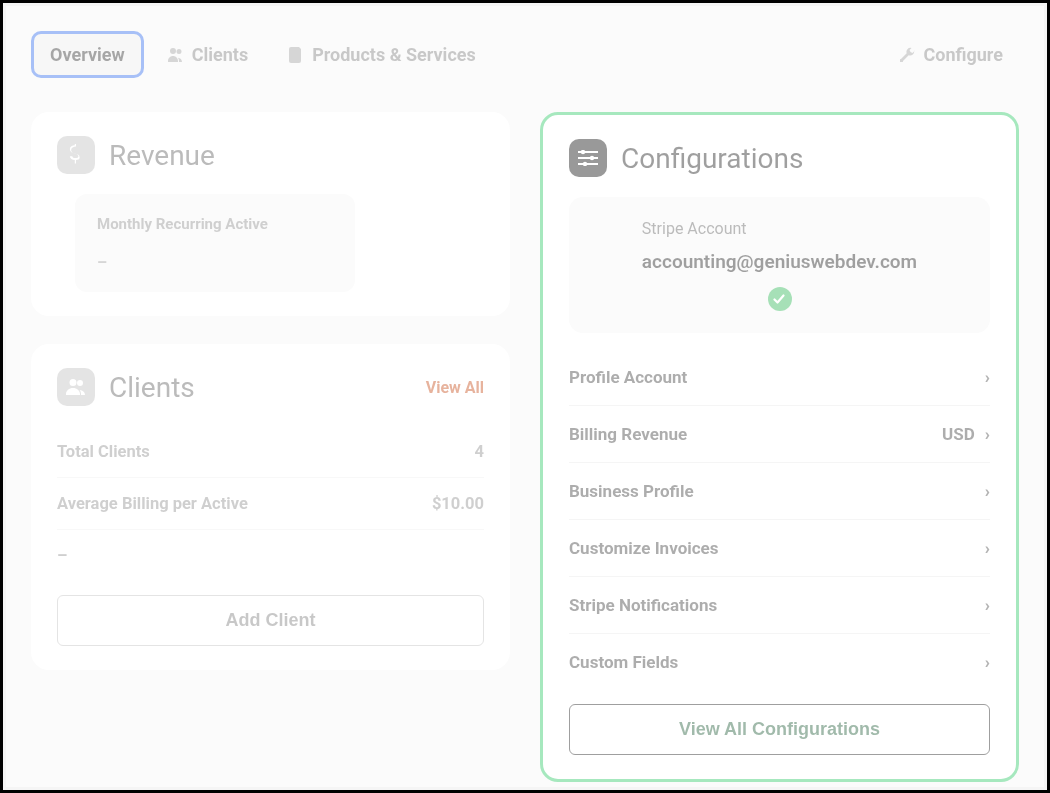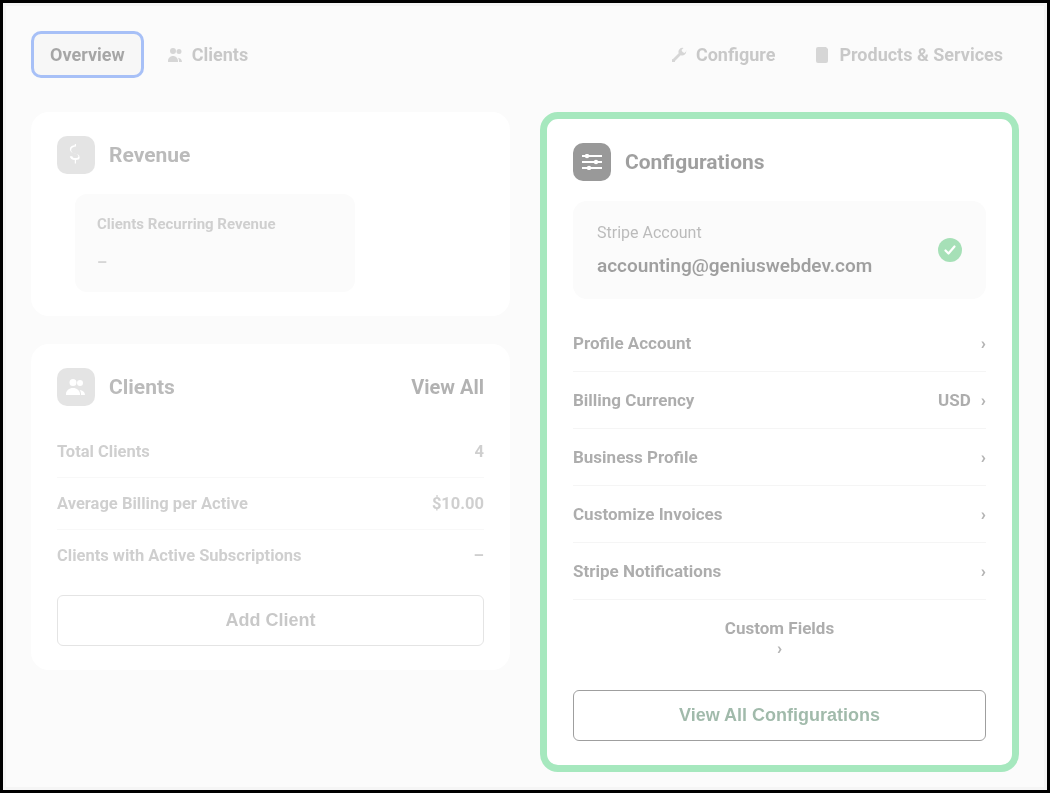--- a/index.html
+++ b/index.html
@@ -63,44 +63,44 @@
     .col { flex: 1; }
     .card {
       background: #fff;
       border-radius: 18px;
       padding: 24px 26px;
       margin-bottom: 28px;
     }
     .card.highlight {
       position: relative;
       z-index: 20;
-      border: 7px solid #22c55e;
+      border: 3px solid #22c55e;
     }
     .card-header { display:flex; align-items:center; gap: 14px; margin-bottom: 20px; }
     .icon-box {
       width: 38px; height: 38px;
       background: #bcbcbc;
       border-radius: 10px;
       display:inline-flex; align-items:center; justify-content:center;
       color:#fff;
     }
     .icon-box.dark { background:#000; }
-    .card-title { font-size: 21px; font-weight: 700; color: #555; }
+    .card-title { font-size: 28px; font-weight: 400; color: #555; }
     .card-title.dark-text { color:#111; }
     .sub-card {
       background: #f4f4f4;
       border-radius: 12px;
       padding: 20px 22px;
       margin-left: 18px;
       margin-top: 10px;
       max-width: 280px;
     }
     .sub-card-label { font-size: 15px; font-weight: 700; color:#888; margin-bottom: 18px; line-height:1.4;}
     .sub-card-value { font-size: 16px; font-weight: 700; color: #999; }
-    .view-all { margin-left:auto; font-size: 20px; font-weight: 700; color:#404040; cursor:pointer;}
+    .view-all { margin-left:auto; font-size: 16px; font-weight: 700; color:#c2410c; cursor:pointer;}
     .stat-row { display:flex; justify-content:space-between; align-items:flex-start; padding: 16px 0; font-size: 16.5px; font-weight: 700; color:#888; }
     .stat-row + .stat-row { border-top: 1px solid #eee; }
     .btn {
       width: 100%;
       border: 1.5px solid #bbb;
       border-radius: 6px;
       padding: 14px;
       font-size: 18px;
       font-weight: 800;
       color: #777;
@@ -111,37 +111,38 @@
     }
     .btn.dark { color:#14532d; border-color:#111; }
     .stripe-box {
       background: #f4f4f4;
       border-radius: 14px;
       padding: 22px 24px;
       display:flex;
       align-items:center;
       gap: 14px;
       margin-bottom: 16px;
+      flex-direction: column;
     }
     .stripe-left { flex:1; }
     .stripe-label { font-size: 16px; color:#555; margin-bottom: 12px; }
     .stripe-email { font-size: 19px; font-weight: 600; color:#111; }
     .check-badge {
       width: 24px; height: 24px; border-radius:50%;
       background:#22b24c;
       color:#fff; display:inline-flex; align-items:center; justify-content:center; font-size:14px; font-weight:bold;
     }
     .config-row {
       display:flex; justify-content:space-between; align-items:center;
       padding: 18px 0;
       font-size: 17px; font-weight: 700; color:#333;
       border-bottom: 1px solid #e5e5e5;
       cursor:pointer;
     }
-    .config-row:last-of-type { border-bottom:none;flex-direction:column; }
+    .config-row:last-of-type { border-bottom:none; }
     .config-right { display:inline-flex; align-items:center; gap:10px; color:#333; }
     .chev { font-size: 17px; color:#444; font-weight:900; }
     svg { display:block; }
   </style>
 </head>
 <body>
 
 <div class="outer-frame">
   <div class="dim-overlay"></div>
 
@@ -150,51 +151,51 @@
       <span>Overview</span>
     </div>
     <div class="nav-item">
       <span class="icon">
         <svg width="16" height="14" viewBox="0 0 16 14">
             <path fill="#999" d="M5 6a3 3 0 100-6 3 3 0 000 6zm6 0a2.5 2.5 0 100-5 2.5 2.5 0 000 5zM0 13c0-2.8 2.2-5 5-5s5 2.2 5 5v1H0zm11 1v-1c0-1.2-.4-2.3-1-3.2 2.3.2 4 2 4 4.2v0z"></path>
           </svg>
       </span>
       <span>Clients</span>
     </div>
+    <div class="nav-item">
+      <span class="icon">
+        <svg width="14" height="16" viewBox="0 0 14 16">
+            <path fill="#999" d="M2 0h8l2 2v12a2 2 0 01-2 2H2a2 2 0 01-2-2V2a2 2 0 012-2z"></path>
+          </svg>
+      </span>
+      <span>Products &amp; Services</span>
+    </div>
     <div class="nav-item nav-right">
       <span class="icon">
         <svg width="15" height="15" viewBox="0 0 15 15">
             <path fill="#999" d="M14 3.5a4 4 0 01-5.3 4.8L3 14a2 2 0 11-2-2l5.7-5.7A4 4 0 0111.5 1l-2 2 1 2 2 1 2-2a4 4 0 01-.5-.5z"></path>
           </svg>
       </span>
       <span>Configure</span>
     </div>
-    <div class="nav-item">
-      <span class="icon">
-        <svg width="14" height="16" viewBox="0 0 14 16">
-            <path fill="#999" d="M2 0h8l2 2v12a2 2 0 01-2 2H2a2 2 0 01-2-2V2a2 2 0 012-2z"></path>
-          </svg>
-      </span>
-      <span>Products &amp; Services</span>
-    </div>
   </div>
 
   <div class="main">
     <div class="col">
       <div class="card">
         <div class="card-header">
           <span class="icon-box">
             <svg width="18" height="22" viewBox="0 0 12 18">
                 <path fill="#fff" d="M6 0v2c-2 0-4 1-4 3 0 4 7 2 7 6 0 1.5-1.5 2-3 2v3H5v-3c-2 0-4-1-4-3h2c0 1 1 1.5 2.5 1.5S8 11 8 10c0-3-7-1.5-7-6 0-2 2-3 4-3V0z"></path>
               </svg>
           </span>
           <span class="card-title">Revenue</span>
         </div>
         <div class="sub-card">
-          <div class="sub-card-label">Clients Recurring Revenue</div>
+          <div class="sub-card-label">Monthly Recurring Active</div>
           <div class="sub-card-value">–</div>
         </div>
       </div>
 
       <div class="card">
         <div class="card-header">
           <span class="icon-box">
             <svg width="20" height="16" viewBox="0 0 20 16">
                 <path fill="#fff" d="M7 7a3.5 3.5 0 100-7 3.5 3.5 0 000 7zm7 0a3 3 0 100-6 3 3 0 000 6zM0 15c0-3.3 3.1-6 7-6s7 2.7 7 6v1H0zm15 1v-1c0-1.5-.5-2.9-1.4-4 3 .2 5.4 2.3 5.4 5v0z"></path>
               </svg>
@@ -204,21 +205,20 @@
         </div>
         <div class="stat-row">
           <span>Total Clients</span>
           <span>4</span>
         </div>
         <div class="stat-row">
           <span>Average Billing per Active</span>
           <span>$10.00</span>
         </div>
         <div class="stat-row">
-          <span>Clients with Active Subscriptions</span>
           <span>–</span>
         </div>
         <button class="btn">Add Client</button>
       </div>
     </div>
 
     <div class="col">
       <div class="card highlight">
         <div class="card-header">
           <span class="icon-box dark">
@@ -248,21 +248,21 @@
           </span>
         </div>
 
         <div class="config-row">
           <span>Profile Account</span>
           <span class="config-right">
               <span class="chev">›</span>
             </span>
         </div>
         <div class="config-row">
-          <span>Billing Currency</span>
+          <span>Billing Revenue</span>
           <span class="config-right">
             <span>USD</span>
             <span class="chev">›</span>
           </span>
         </div>
         <div class="config-row">
           <span>Business Profile</span>
           <span class="config-right">
               <span class="chev">›</span>
             </span>

